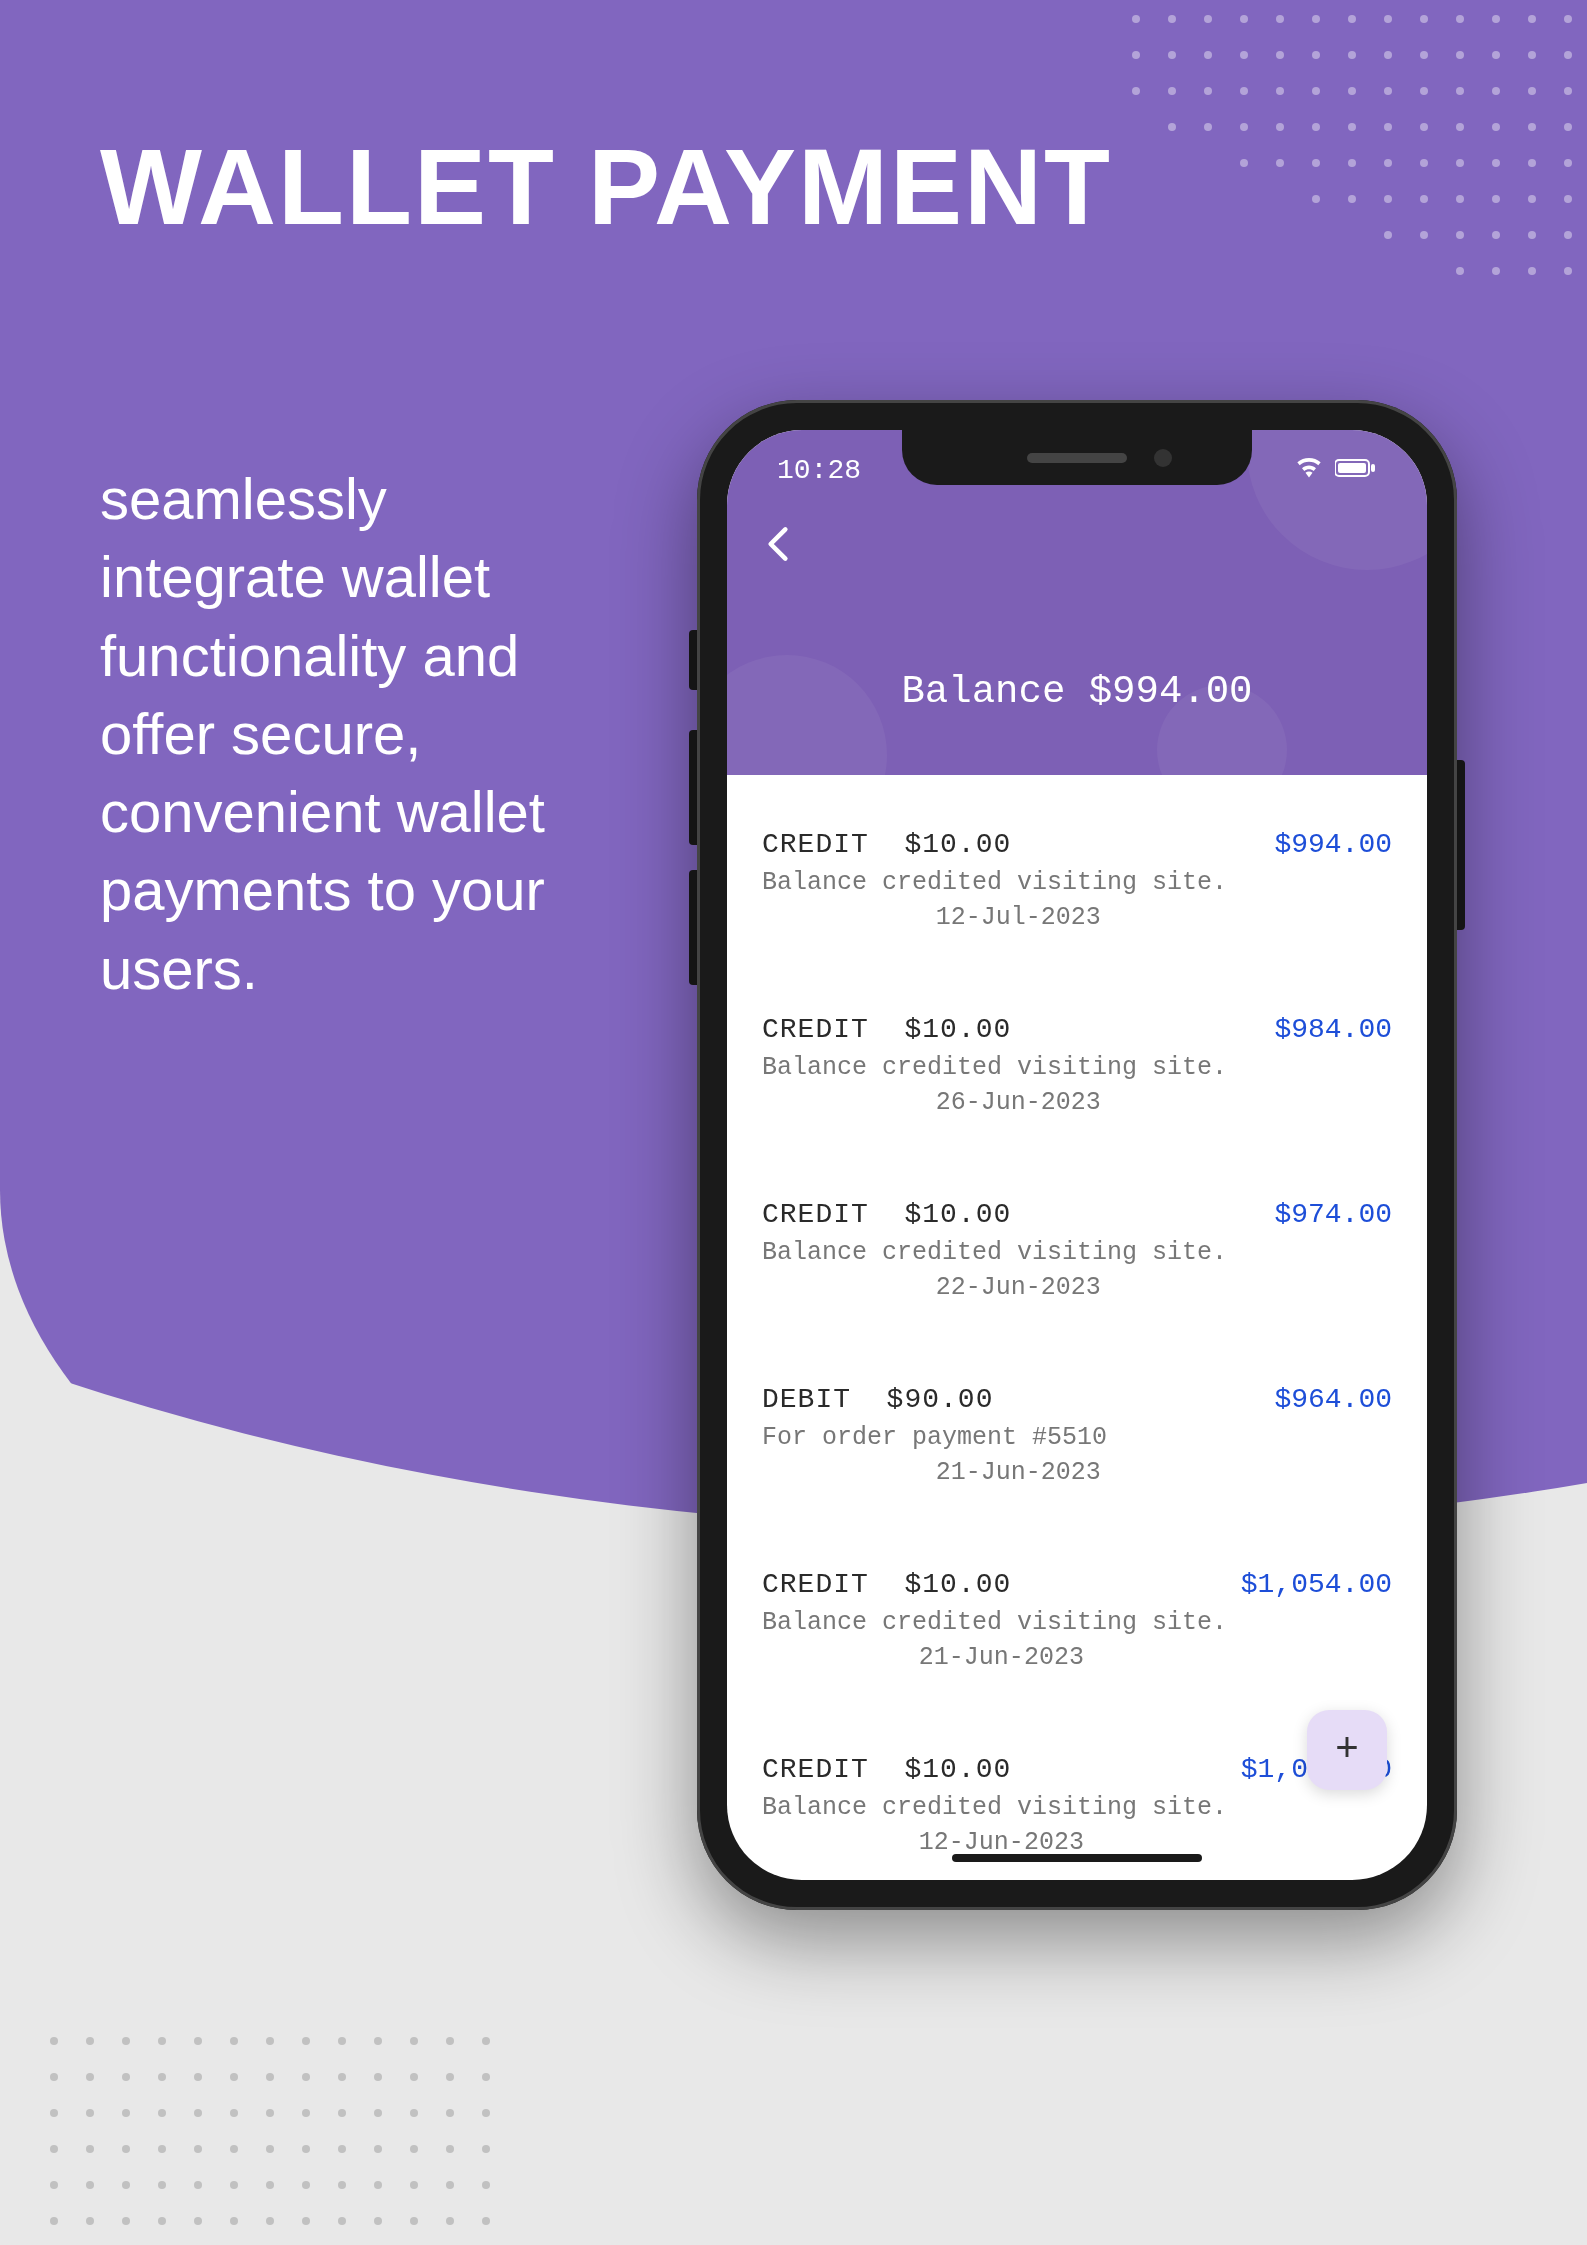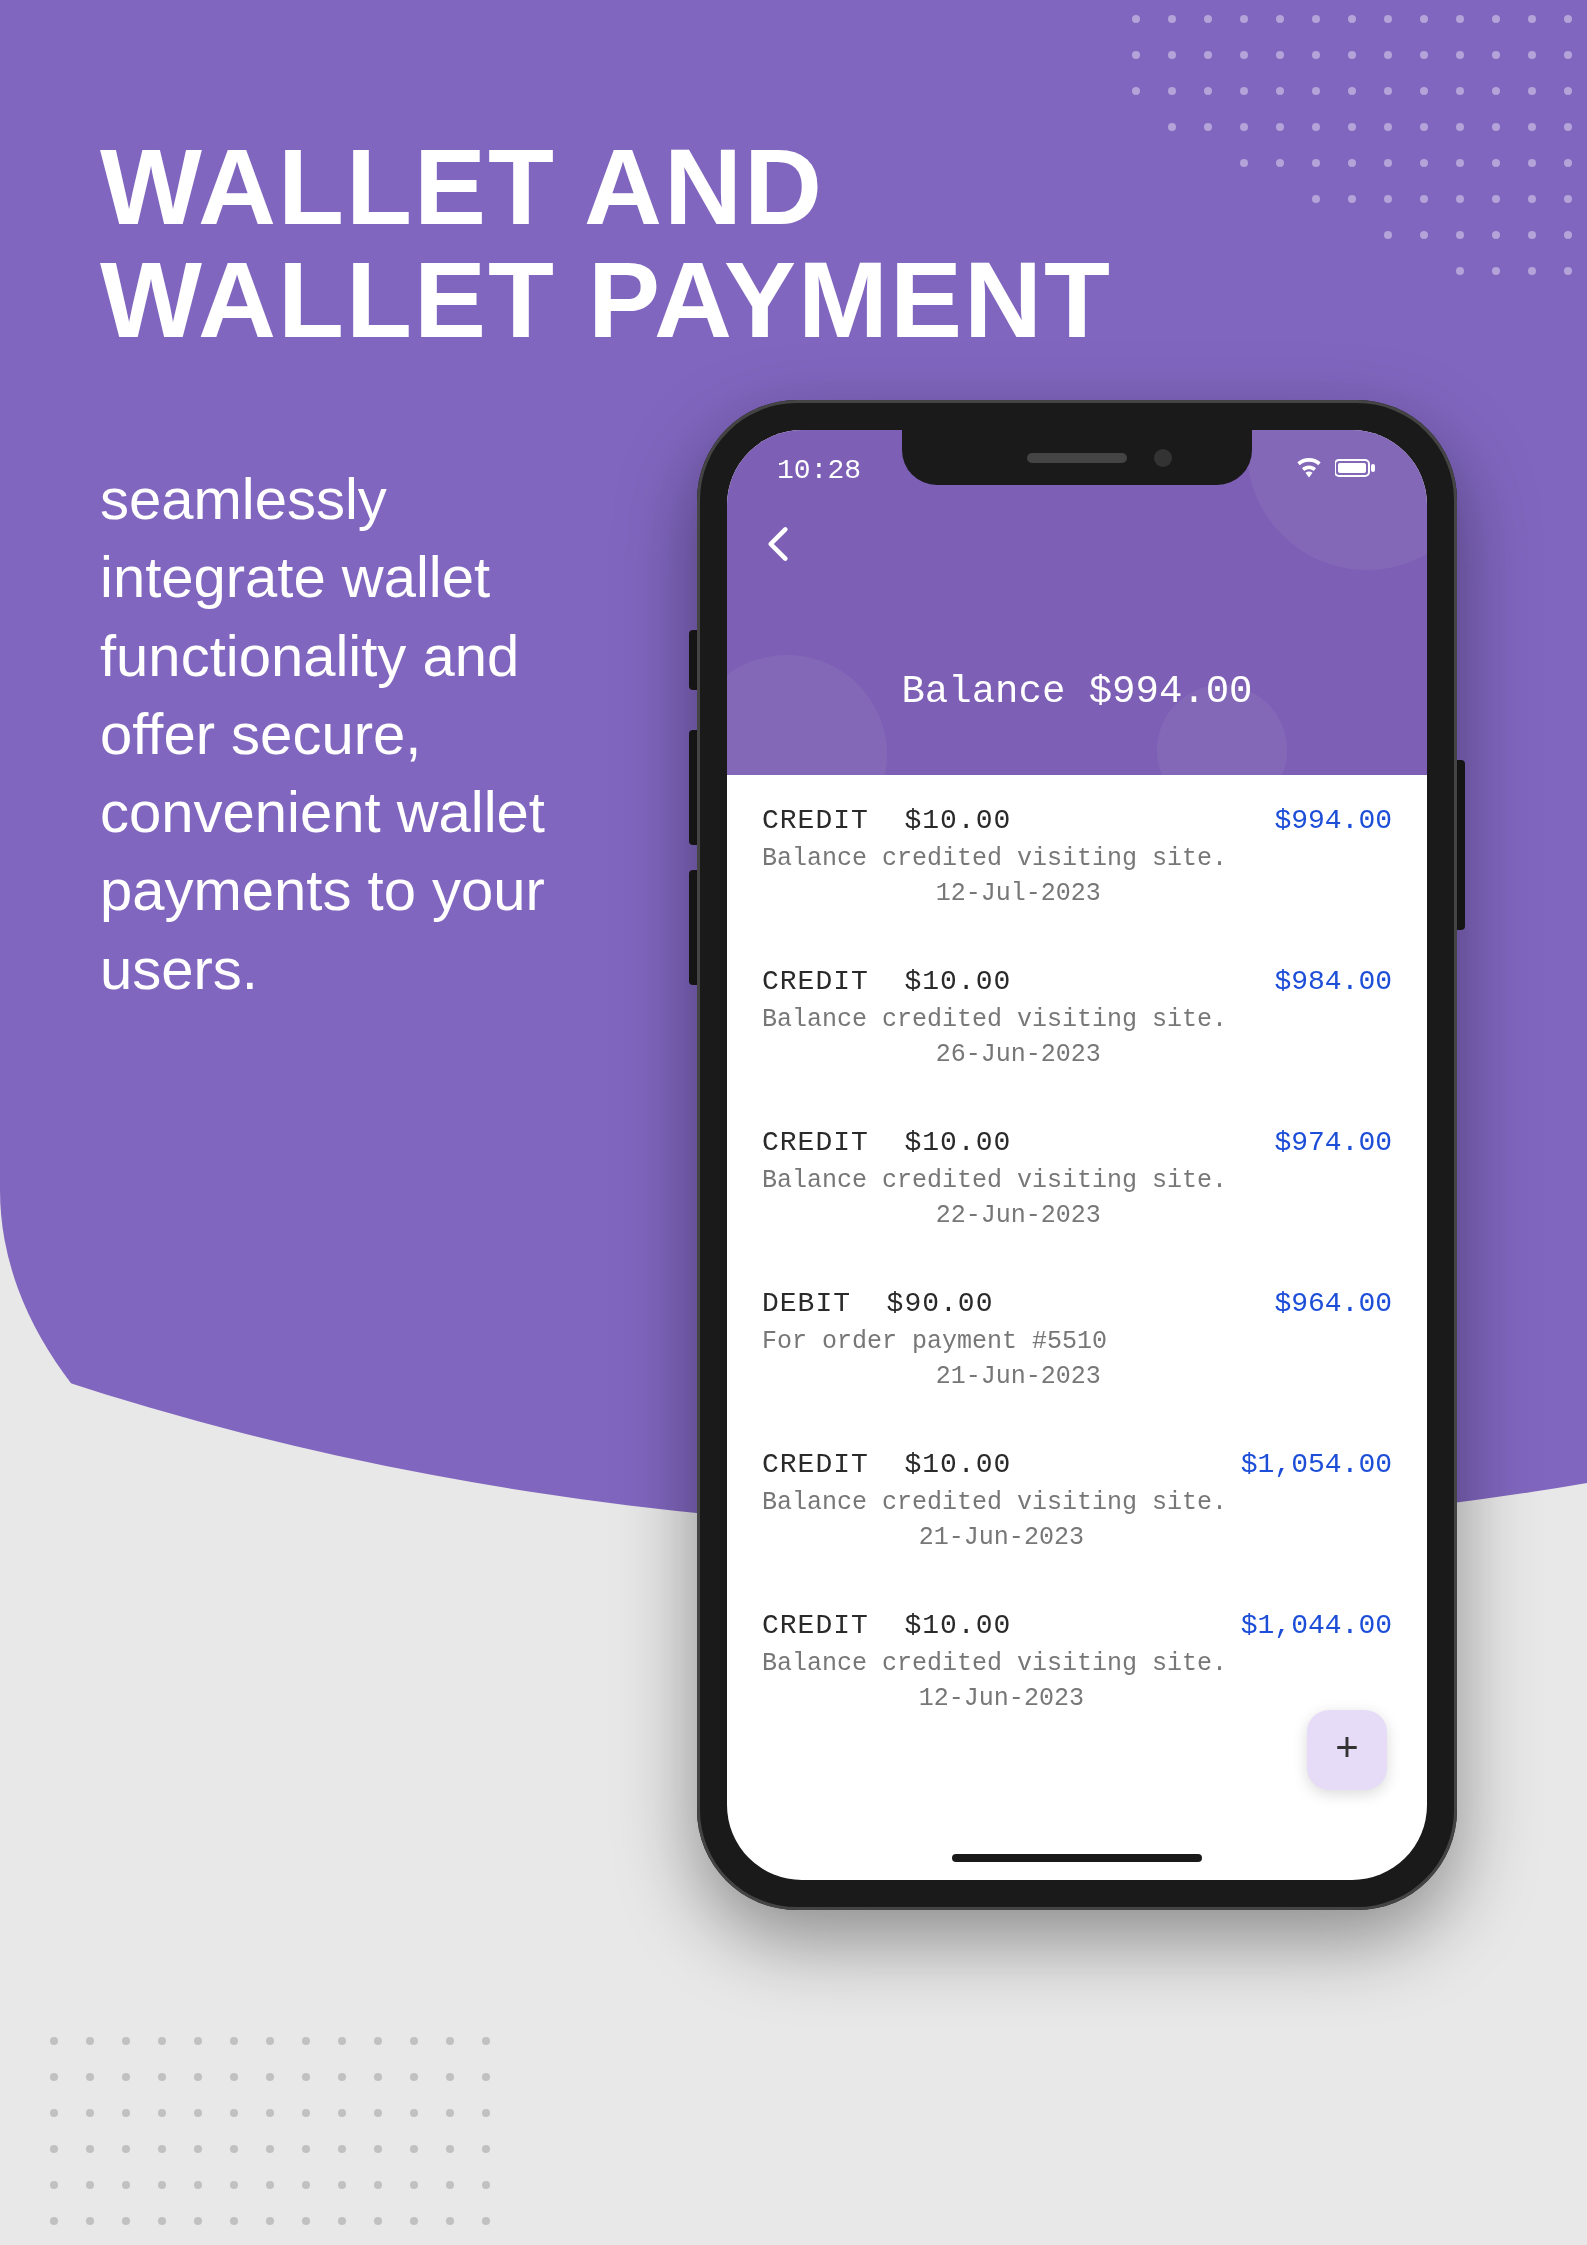--- a/index.html
+++ b/index.html
@@ -243,20 +243,21 @@
     .tx-list {
       padding: 0 35px;
       height: calc(100% - 345px);
       overflow: hidden;
     }
     .tx-item {
       padding: 30px 0 28px;
       display: flex;
       justify-content: space-between;
       align-items: flex-start;
+      margin-top: 24px;
     }
     .tx-left { flex: 1; }
     .tx-title {
       font-size: 28px;
       font-weight: 500;
       letter-spacing: 1px;
       color: #2a2a2a;
       margin-bottom: 8px;
     }
     .tx-desc {
@@ -490,21 +491,20 @@
     <div class="dot"></div>
     <div class="dot"></div>
     <div class="dot"></div>
     <div class="dot"></div>
     <div class="dot"></div>
     <div class="dot"></div>
     <div class="dot"></div>
   </div>
 
 <div class="title">
-  <div>WALLET AND</div>
   <div>WALLET PAYMENT</div>
 </div>
 
 <div class="subtitle">seamlessly integrate wallet functionality and offer secure, convenient wallet payments to your users.</div>
 
 <div class="phone-wrap">
   <div class="phone-btn-left1"></div>
   <div class="phone-btn-left2"></div>
   <div class="phone-btn-left3"></div>
   <div class="phone-btn-right"></div>

